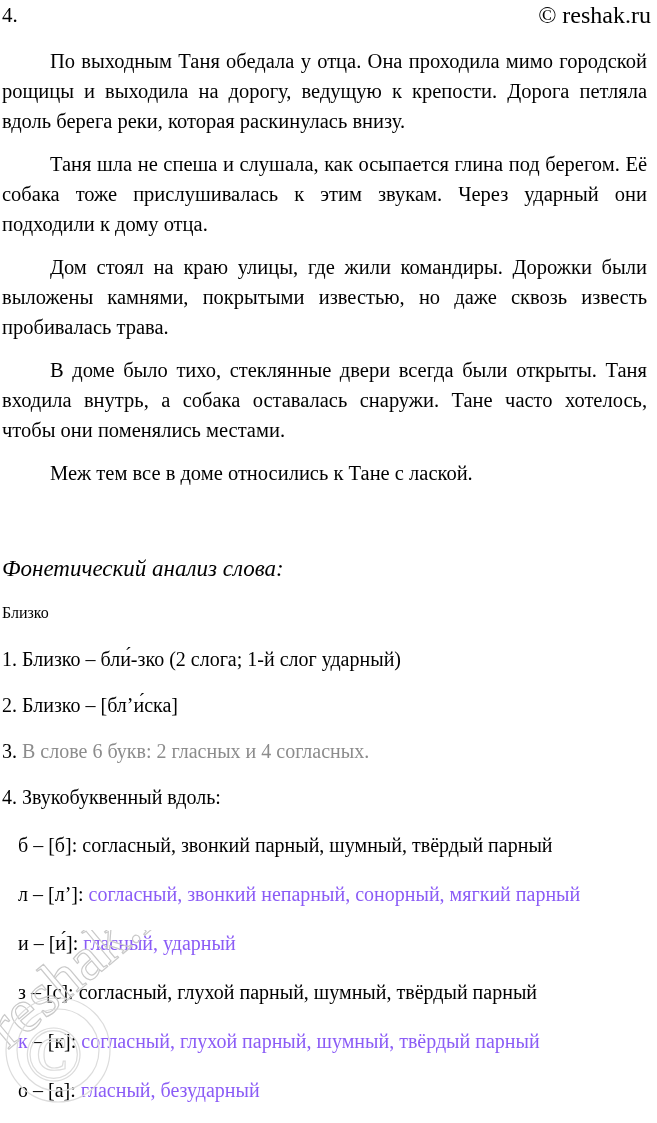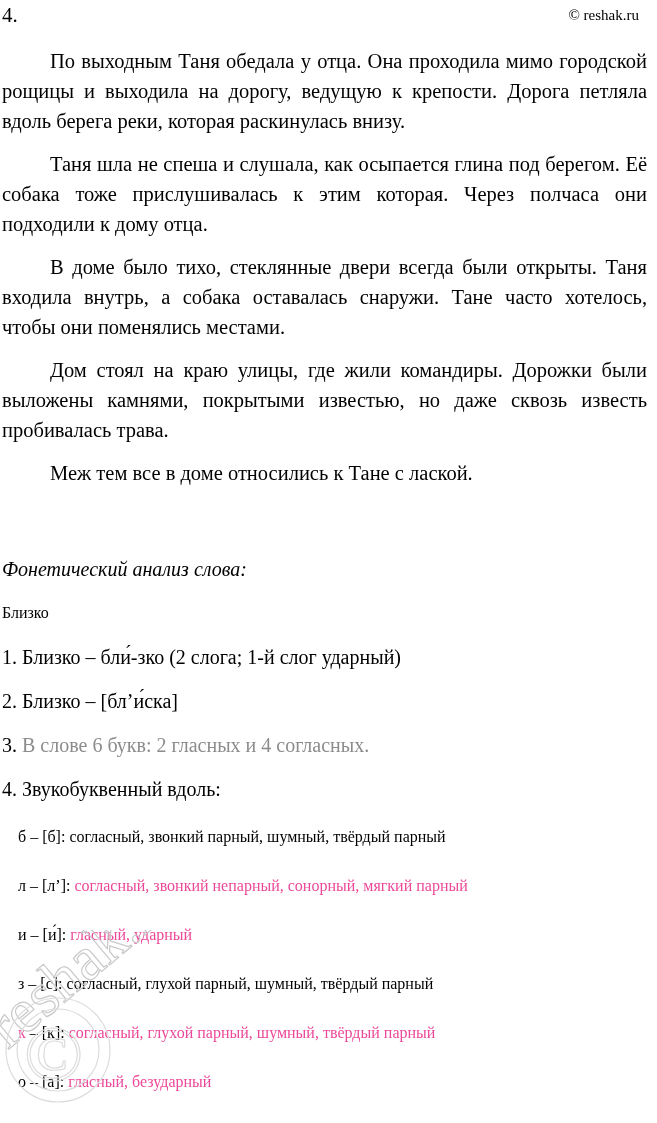--- a/index.html
+++ b/index.html
@@ -33,23 +33,23 @@
   }
   .task-number {
     position: absolute;
     left: 0px;
     top: 0px;
     font-size: 21px;
     line-height: 30px;
   }
   .site-mark {
     position: absolute;
-    right: 16px;
+    right: 4px;
     top: 0px;
-    font-size: 15px;
+    font-size: 24px;
     line-height: 30px;
     white-space: nowrap;
   }
 
   
   .body-text {
     margin-top: 16px;
   }
   .para {
     font-size: 20.5px;
@@ -61,53 +61,53 @@
     padding: 0;
     hyphens: none;
   }
   .para:last-child { margin-bottom: 0; }
 
   
   .analysis {
     margin-top: 66px;
   }
   .analysis-heading {
-    font-size: 20px;
+    font-size: 23px;
     line-height: 30px;
     font-style: italic;
     margin: 0 0 14px 0;
   }
   .word-line {
     font-size: 16px;
     line-height: 30px;
     margin: 0 0 14px 0;
   }
   .step {
     font-size: 20px;
     line-height: 30px;
-    margin: 8px 0 14px 0;
+    margin: 16px 0 14px 0;
     white-space: nowrap;
   }
   .step.faded {
     color: #8c8c8c;
   }
   .step.faded .lead {
     color: #000000;
   }
   .sound-rows {
     margin-top: 18px;
   }
   .sound-row {
-    font-size: 16px;
+    font-size: 20px;
     line-height: 30px;
     margin: 0 0 19px 0;
     padding-left: 16px;
     white-space: nowrap;
   }
-  .sound-row .desc-gray { color: #ec4899; }
+  .sound-row .desc-gray { color: #8b5cf6; }
   .summary {
     font-size: 20px;
     line-height: 30px;
     margin: 9px 0 0 0;
   }
 
   
   .watermark {
     position: absolute;
     left: 0px;
@@ -143,23 +143,23 @@
 
 <div class="page">
 
   <div class="header-row">
     <div class="task-number">4.</div>
     <div class="site-mark">© reshak.ru</div>
   </div>
 
   <div class="body-text">
     <p class="para">По выходным Таня обедала у отца. Она проходила мимо городской рощицы и выходила на дорогу, ведущую к крепости. Дорога петляла вдоль берега реки, которая раскинулась внизу.</p>
-    <p class="para">Таня шла не спеша и слушала, как осыпается глина под берегом. Её собака тоже прислушивалась к этим которая. Через полчаса они подходили к дому отца.</p>
+    <p class="para">Таня шла не спеша и слушала, как осыпается глина под берегом. Её собака тоже прислушивалась к этим звукам. Через ударный они подходили к дому отца.</p>
+    <p class="para">Дом стоял на краю улицы, где жили командиры. Дорожки были выложены камнями, покрытыми известью, но даже сквозь известь пробивалась трава.</p>
     <p class="para">В доме было тихо, стеклянные двери всегда были открыты. Таня входила внутрь, а собака оставалась снаружи. Тане часто хотелось, чтобы они поменялись местами.</p>
-    <p class="para">Дом стоял на краю улицы, где жили командиры. Дорожки были выложены камнями, покрытыми известью, но даже сквозь известь пробивалась трава.</p>
     <p class="para">Меж тем все в доме относились к Тане с лаской.</p>
   </div>
 
   <div class="analysis">
 
     <p class="analysis-heading">Фонетический анализ слова:</p>
 
     <p class="word-line">Близко</p>
 
     <p class="step">

